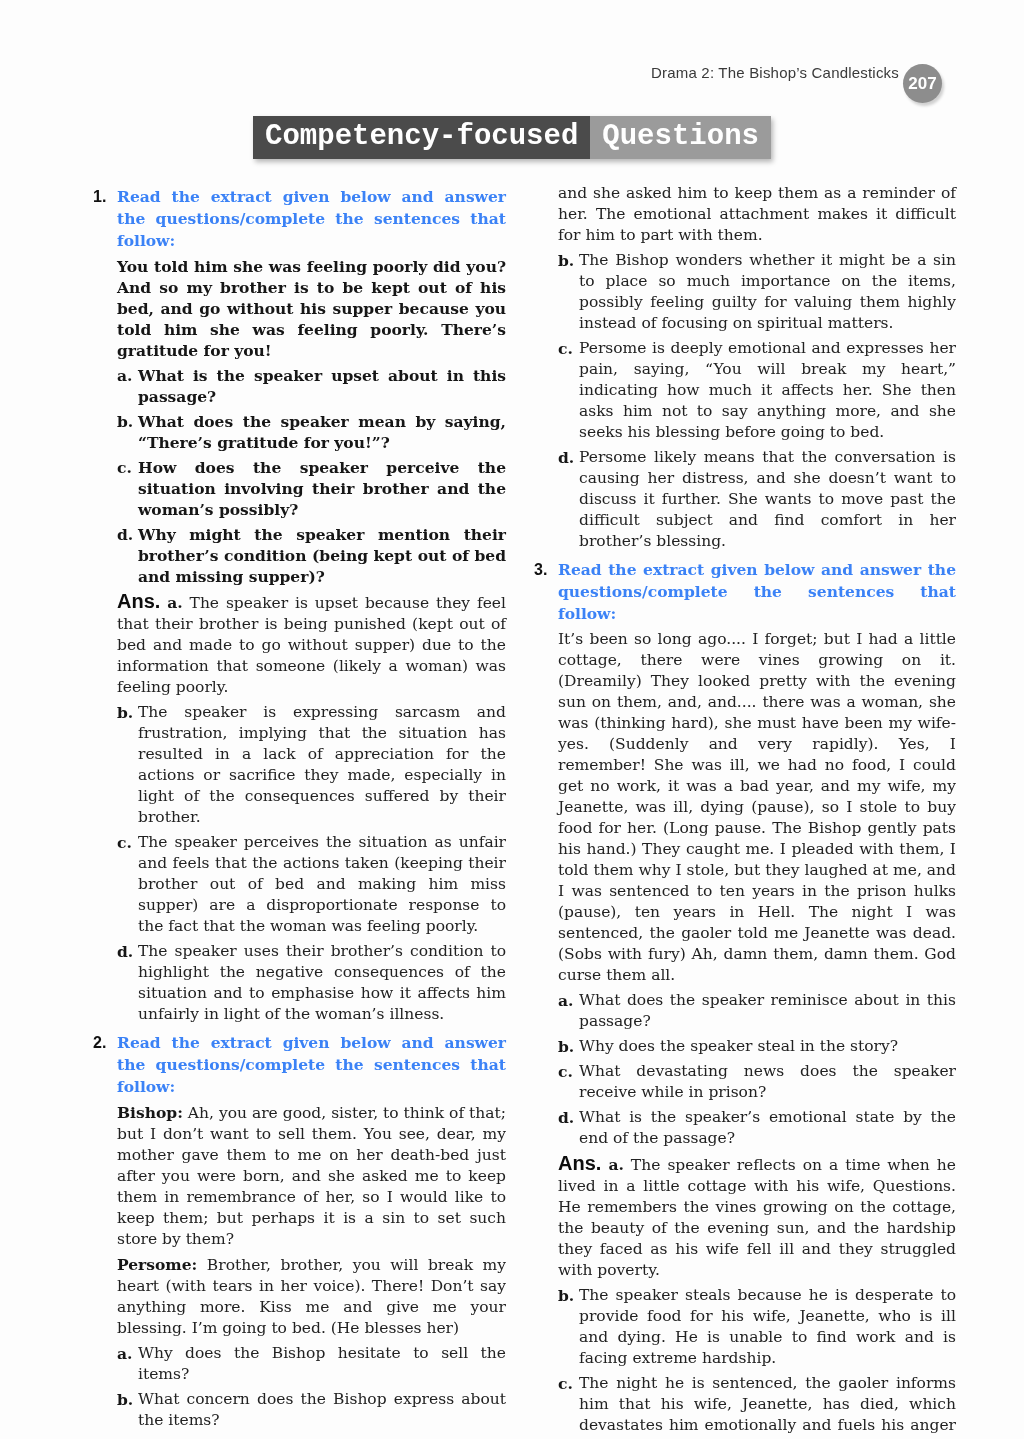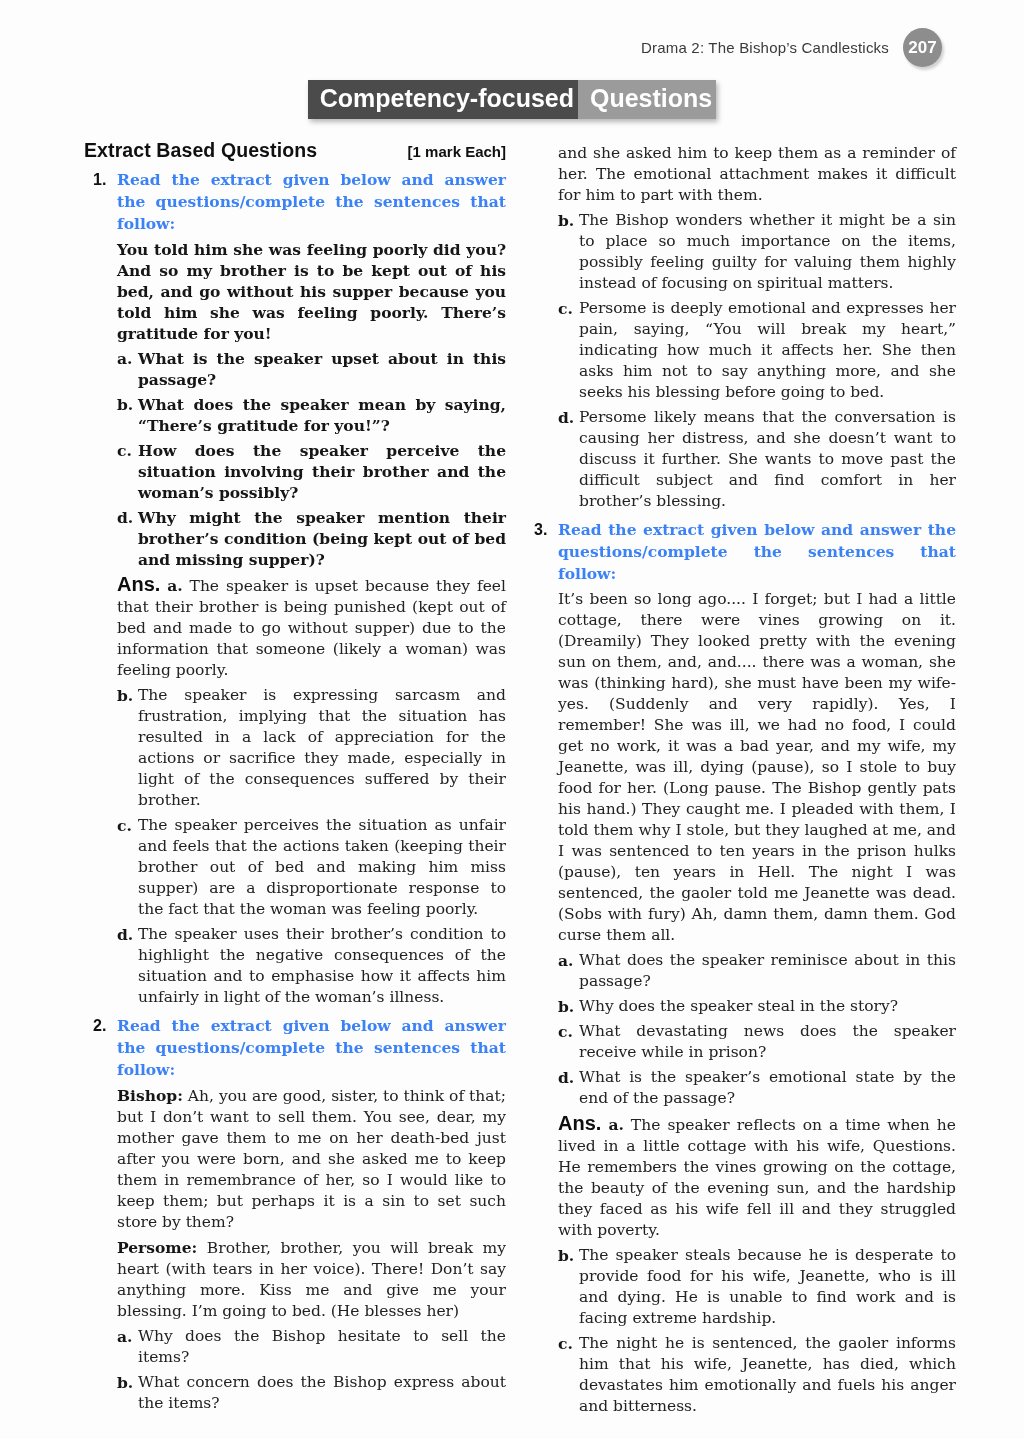--- a/index.html
+++ b/index.html
@@ -9,43 +9,43 @@
     position: relative;
     width: 1024px; height: 1439px;
     margin: 0 auto;
     background: #fdfdfd;
     color: #222;
     font-family: "DejaVu Serif", serif;
     overflow: hidden;
   }
   
   .page-header {
-    display: flex; justify-content: flex-end; align-items: center;
-    gap: 14px;
-    padding: 28px 82px 0 0;
+    display: flex; justify-content: flex-end; align-items: flex-start;
+    gap: 4px;
+    padding: 64px 82px 0 0;
   }
   .chapter-title {
     font-family: "Liberation Sans", sans-serif;
     font-size: 15px; color: #3a3a3a; letter-spacing: .2px;
   }
   .page-badge {
     width: 39px; height: 39px; border-radius: 50%;
     display: flex; align-items: center; justify-content: center;
     color: #fff;
     font-family: "Liberation Sans", sans-serif;
     font-weight: bold; font-size: 17px;
     box-shadow: 2px 3px 3px rgba(0,0,0,.18);
   }
   
   .banner-row { display: flex; justify-content: center; margin-top: 13px; }
   .banner { display: flex; box-shadow: 2px 3px 5px rgba(0,0,0,.28); }
   .banner span {
-    font-family: Liberation Sans, sans-serif;
-    font-weight: bold; font-size: 25px; color: #fff;
-    padding: 4px 4px 6px 12px; white-space: nowrap;
+    font-family: Liberation Mono, monospace;
+    font-weight: bold; font-size: 29px; color: #fff;
+    padding: 4px 12px 6px 12px; white-space: nowrap;
   }
   
   .columns {
     display: grid;
     grid-template-columns: 422px 431px;
     column-gap: 19px;
     padding: 20px 0 0 84px;
   }
   .col { min-width: 0; }
   .sec-head {
@@ -91,24 +91,20 @@
 
   <div class="banner-row">
     <div class="banner">
       <span id="banner-dark" style="background: rgb(75, 75, 75);">Competency-focused</span>
       <span id="banner-light" style="background: rgb(155, 155, 155); text-align: center;">Questions</span>
     </div>
   </div>
 
   <div class="columns">
     <div class="col" id="col-left">
-        <div class="sec-head">
-          <span class="sec-title">Extract Based Questions</span>
-          <span class="sec-marks">[1 mark Each]</span>
-        </div>
         <div class="blk q"><span class="q-num">1.</span><span class="q-prompt">Read the extract given below and answer the questions/complete the sentences that follow:</span></div>
         <p class="blk para bold"><span class="para-text">You told him she was feeling poorly did you? And so my brother is to be kept out of his bed, and go without his supper because you told him she was feeling poorly. There’s gratitude for you!</span></p>
         <div class="blk subq bold"><span class="sq-label">a.</span><span class="sq-text">What is the speaker upset about in this passage?</span></div>
         <div class="blk subq bold"><span class="sq-label">b.</span><span class="sq-text">What does the speaker mean by saying, “There’s gratitude for you!”?</span></div>
         <div class="blk subq bold"><span class="sq-label">c.</span><span class="sq-text">How does the speaker perceive the situation involving their brother and the woman’s possibly?</span></div>
         <div class="blk subq bold"><span class="sq-label">d.</span><span class="sq-text">Why might the speaker mention their brother’s condition (being kept out of bed and missing supper)?</span></div>
         <p class="blk para ans"><span class="ans-label">Ans.</span> <span class="ans-item-label">a.</span> <span class="para-text">The speaker is upset because they feel that their brother is being punished (kept out of bed and made to go without supper) due to the information that someone (likely a woman) was feeling poorly.</span></p>
         <div class="blk subq"><span class="sq-label">b.</span><span class="sq-text">The speaker is expressing sarcasm and frustration, implying that the situation has resulted in a lack of appreciation for the actions or sacrifice they made, especially in light of the consequences suffered by their brother.</span></div>
         <div class="blk subq"><span class="sq-label">c.</span><span class="sq-text">The speaker perceives the situation as unfair and feels that the actions taken (keeping their brother out of bed and making him miss supper) are a disproportionate response to the fact that the woman was feeling poorly.</span></div>
         <div class="blk subq"><span class="sq-label">d.</span><span class="sq-text">The speaker uses their brother’s condition to highlight the negative consequences of the situation and to emphasise how it affects him unfairly in light of the woman’s illness.</span></div>

